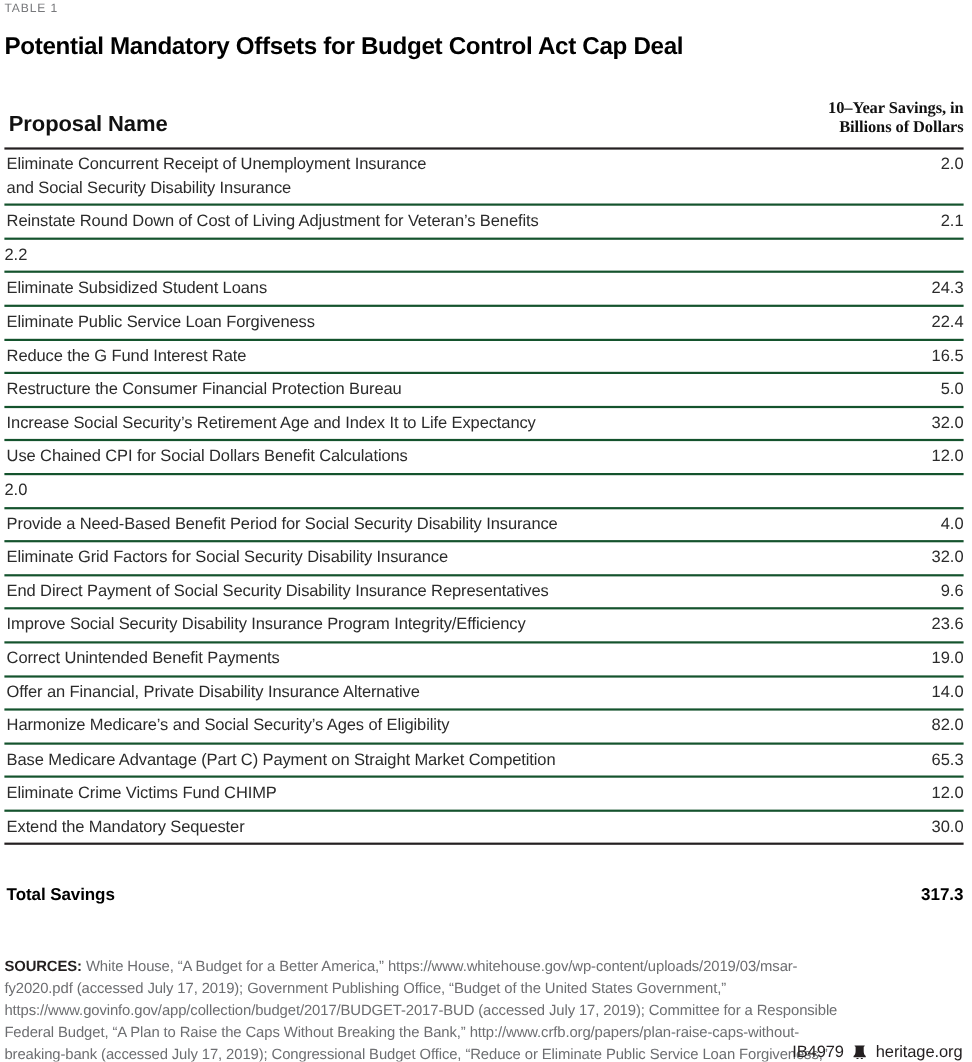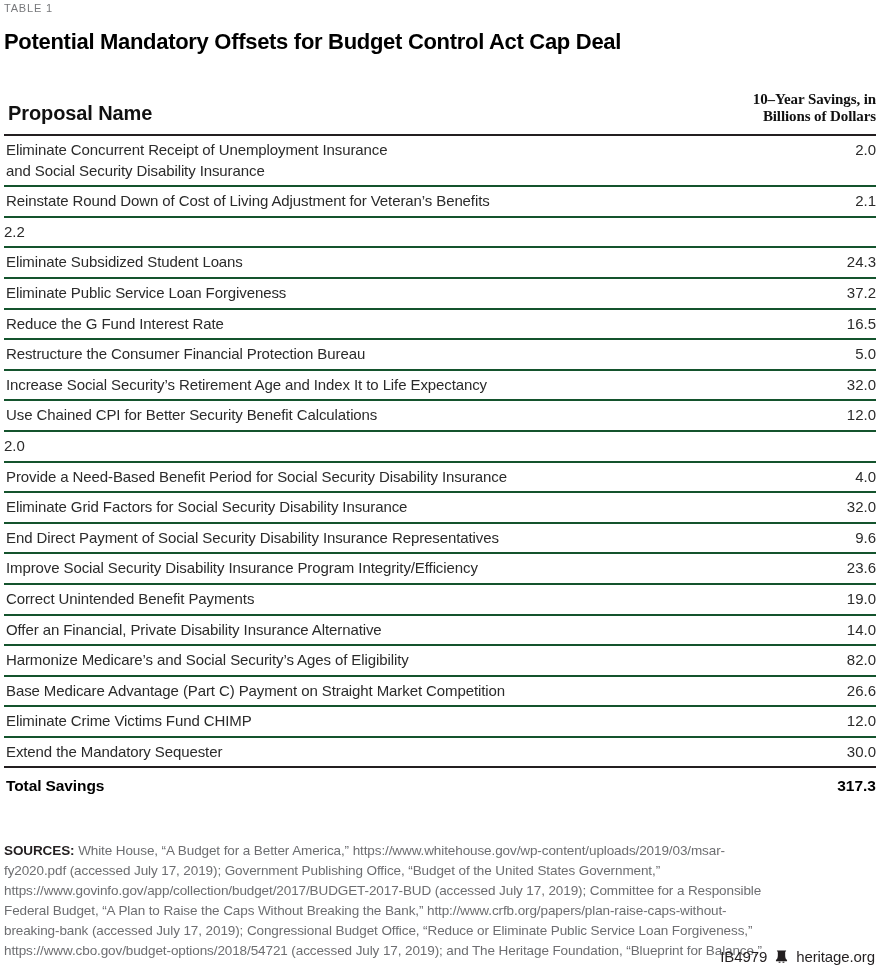--- a/index.html
+++ b/index.html
@@ -78,20 +78,21 @@
     line-height: 20.6px;
     color: #2b2b2b;
     text-align: right;
   }
   .total-rule { margin-top: 0; border-top: 2px solid #231f20; }
   .total-row {
     display: flex;
     justify-content: space-between;
     align-items: flex-start;
     padding: 8px 0 9px 0;
+    margin-top: 28px;
   }
   .total-row .row-name,
   .total-row .row-value {
     font-weight: 700;
     color: #000000;
     font-size: 15.5px;
   }
   .sources {
     margin-top: 35px;
     max-width: 774px;
@@ -152,40 +153,40 @@
         <div class="row-value">2.2</div>
       </div>
 
       <div class="row">
         <div class="row-name">Eliminate Subsidized Student Loans</div>
         <div class="row-value">24.3</div>
       </div>
 
       <div class="row">
         <div class="row-name">Eliminate Public Service Loan Forgiveness</div>
-        <div class="row-value">37.2</div>
+        <div class="row-value">22.4</div>
       </div>
 
       <div class="row">
         <div class="row-name">Reduce the G Fund Interest Rate</div>
         <div class="row-value">16.5</div>
       </div>
 
       <div class="row">
         <div class="row-name">Restructure the Consumer Financial Protection Bureau</div>
         <div class="row-value">5.0</div>
       </div>
 
       <div class="row">
         <div class="row-name">Increase Social Security’s Retirement Age and Index It to Life Expectancy</div>
         <div class="row-value">32.0</div>
       </div>
 
       <div class="row">
-        <div class="row-name">Use Chained CPI for Better Security Benefit Calculations</div>
+        <div class="row-name">Use Chained CPI for Social Dollars Benefit Calculations</div>
         <div class="row-value">12.0</div>
       </div>
 
       <div class="row">
         <div class="row-value">2.0</div>
       </div>
 
       <div class="row">
         <div class="row-name">Provide a Need-Based Benefit Period for Social Security Disability Insurance</div>
         <div class="row-value">4.0</div>
@@ -216,21 +217,21 @@
         <div class="row-value">14.0</div>
       </div>
 
       <div class="row">
         <div class="row-name">Harmonize Medicare’s and Social Security’s Ages of Eligibility</div>
         <div class="row-value">82.0</div>
       </div>
 
       <div class="row">
         <div class="row-name">Base Medicare Advantage (Part C) Payment on Straight Market Competition</div>
-        <div class="row-value">26.6</div>
+        <div class="row-value">65.3</div>
       </div>
 
       <div class="row">
         <div class="row-name">Eliminate Crime Victims Fund CHIMP</div>
         <div class="row-value">12.0</div>
       </div>
 
       <div class="row">
         <div class="row-name">Extend the Mandatory Sequester</div>
         <div class="row-value">30.0</div>

